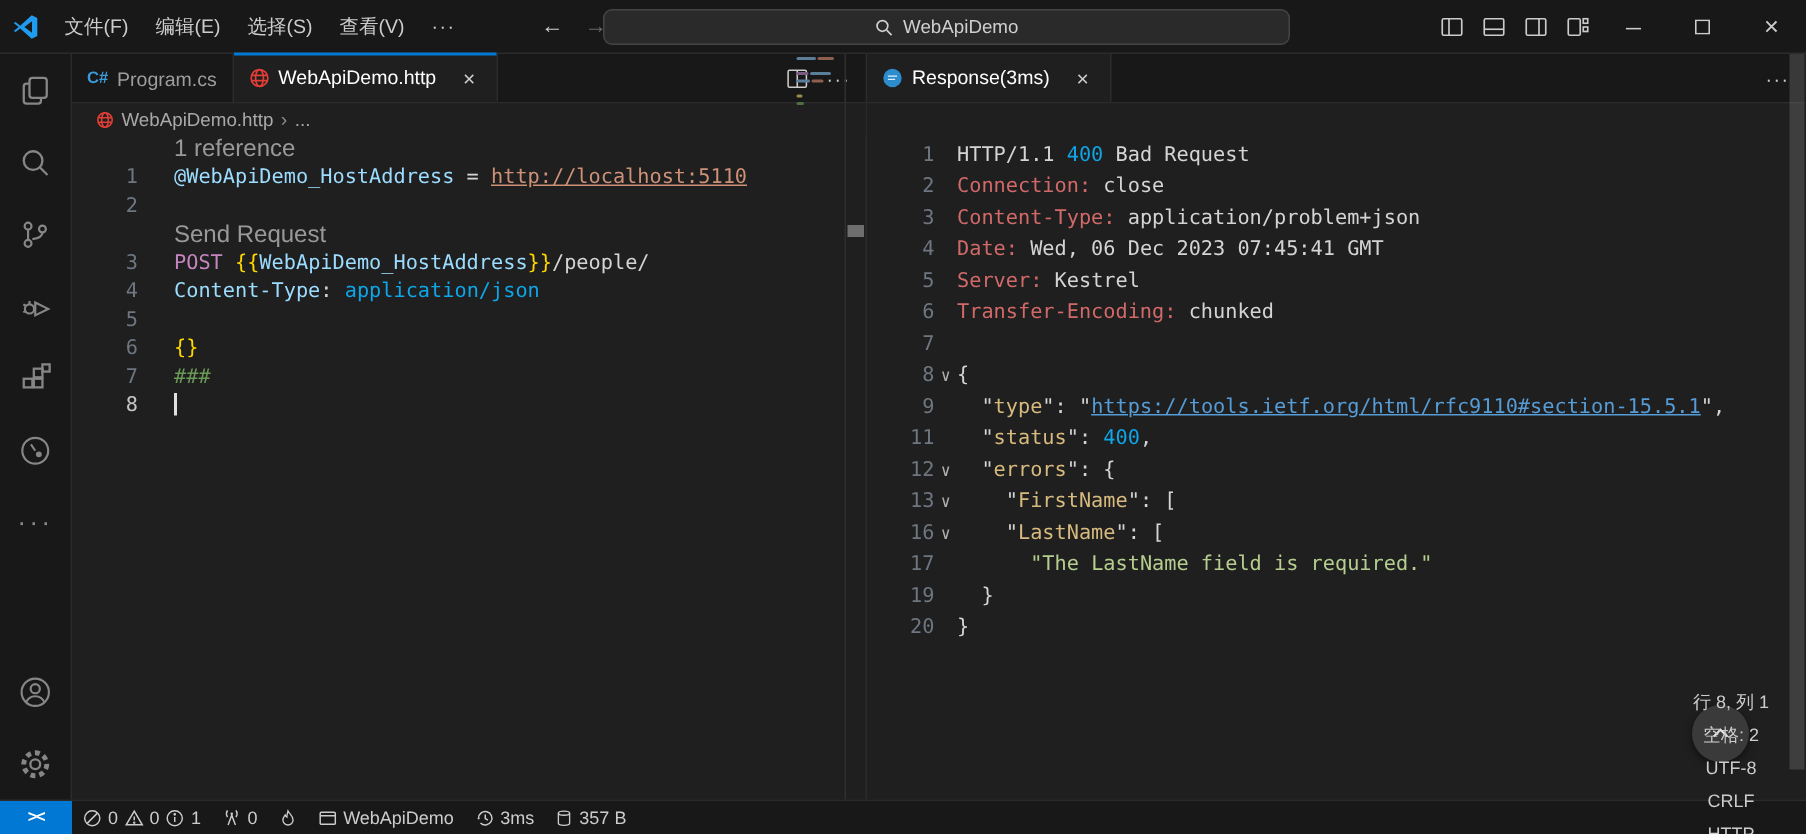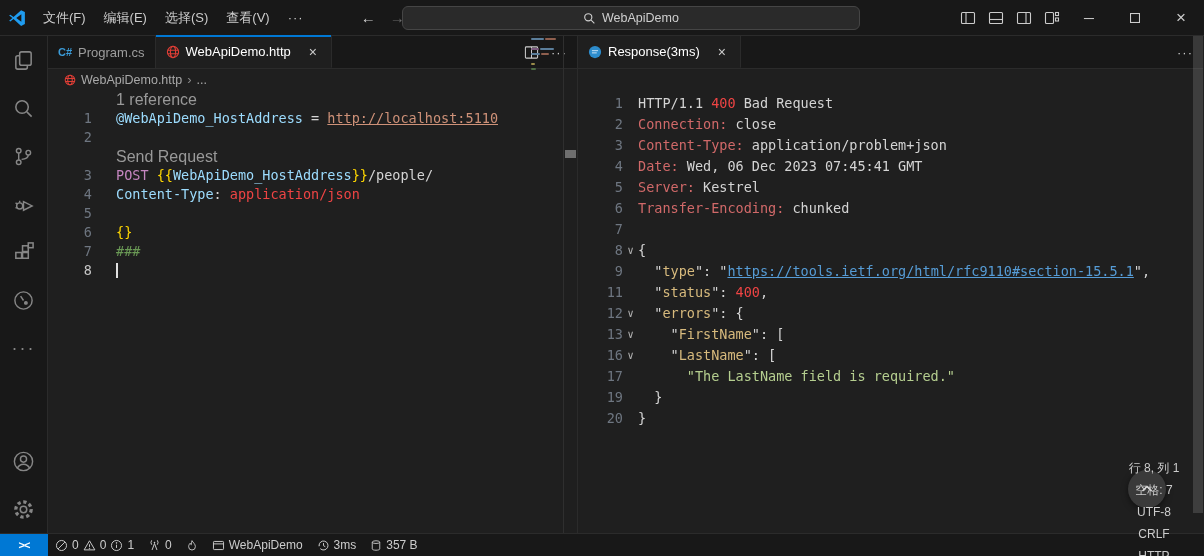--- a/index.html
+++ b/index.html
@@ -59,21 +59,21 @@
   .code { flex:1; color:#d4d4d4; }
   .lens { font-family:"Liberation Sans",sans-serif; font-size:16px; color:#999999; }
   .ed-left .lens { padding-left:24px; }
 
   .tok-pl { color:#d4d4d4; }
   .tok-var { color:#9cdcfe; }
   .tok-lnk { color:#ce9178; text-decoration:underline; }
   .tok-lnkb { color:#569cd6; text-decoration:underline; }
   .tok-mth { color:#c586c0; }
   .tok-brc { color:#ffd700; }
-  .tok-orn { color:#ef4444; }
+  .tok-orn { color:#0ea5e9; }
   .tok-cmt { color:#6a9955; }
   .tok-hdr { color:#d16969;text-align:center; }
   .tok-key { color:#d7ba7d; }
   .tok-str { color:#b5ce8f; }
 
   .cursor { display:inline-block; width:1.5px; height:15px; background:#e0e0e0; vertical-align:-3px; }
 
   
   .minimap { position:absolute; top:2px; right:16px; width:30px; }
   .mm-row { height:3px; margin-bottom:2px; display:flex; gap:1px; }
@@ -422,21 +422,21 @@
           </svg>
       </span>
       <span>357 B</span>
     </div>
   </div>
   <div class="sb-right">
     <div class="sb-item">
         <span>行 8, 列 1</span>
       </div>
     <div class="sb-item">
-        <span>空格: 7</span>
+        <span>空格: 2</span>
       </div>
     <div class="sb-item">
         <span>UTF-8</span>
       </div>
     <div class="sb-item">
         <span>CRLF</span>
       </div>
     <div class="sb-item">
         <span>HTTP</span>
       </div>

